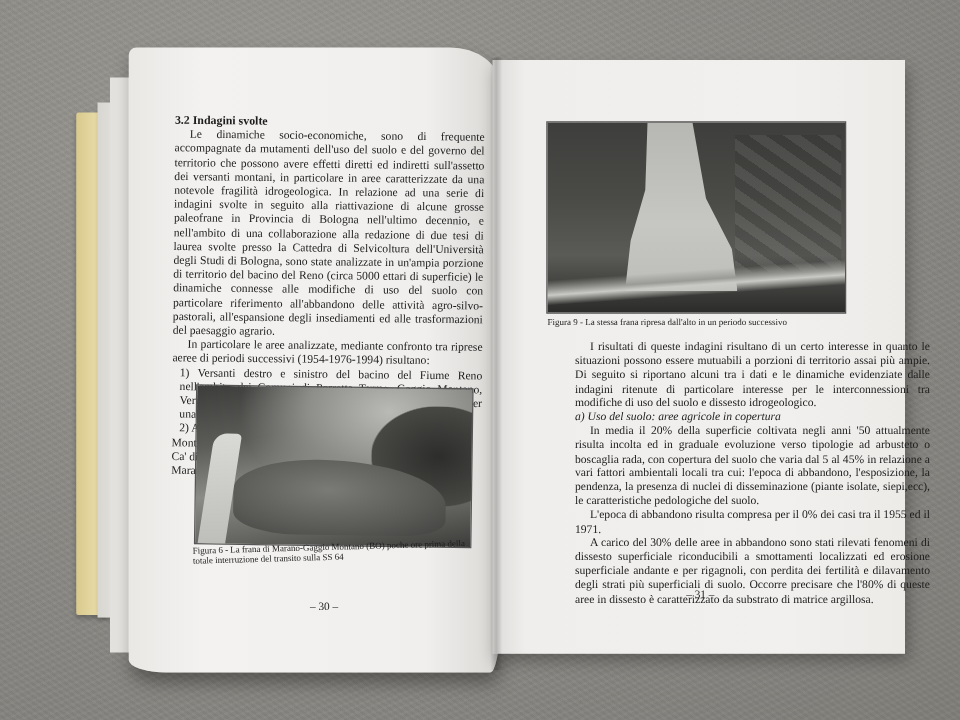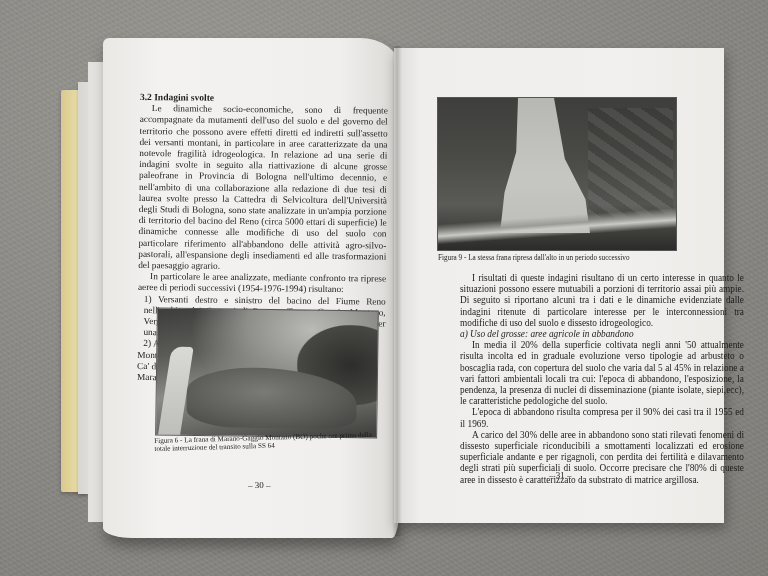--- a/index.html
+++ b/index.html
@@ -132,18 +132,18 @@
 
 <div class="photo photo-fig7">
   <div class="fig7-fields"></div>
   <div class="fig7-slide"></div>
   <div class="fig7-river"></div>
 </div>
 <div class="caption caption-fig7">Figura 9 - La stessa frana ripresa dall'alto in un periodo successivo</div>
 
 <div class="text-block right-content">
   <p>I risultati di queste indagini risultano di un certo interesse in quanto le situazioni possono essere mutuabili a porzioni di territorio assai più ampie. Di seguito si riportano alcuni tra i dati e le dinamiche evidenziate dalle indagini ritenute di particolare interesse per le interconnessioni tra modifiche di uso del suolo e dissesto idrogeologico.</p>
-  <p class="subheading">a) Uso del grosse: aree agricole in abbandono</p>
+  <p class="subheading">a) Uso del suolo: aree agricole in copertura</p>
   <p>In media il 20% della superficie coltivata negli anni '50 attualmente risulta incolta ed in graduale evoluzione verso tipologie ad arbusteto o boscaglia rada, con copertura del suolo che varia dal 5 al 45% in relazione a vari fattori ambientali locali tra cui: l'epoca di abbandono, l'esposizione, la pendenza, la presenza di nuclei di disseminazione (piante isolate, siepi,ecc), le caratteristiche pedologiche del suolo.</p>
-  <p>L'epoca di abbandono risulta compresa per il 90% dei casi tra il 1955 ed il 1969.</p>
+  <p>L'epoca di abbandono risulta compresa per il 0% dei casi tra il 1955 ed il 1971.</p>
   <p>A carico del 30% delle aree in abbandono sono stati rilevati fenomeni di dissesto superficiale riconducibili a smottamenti localizzati ed erosione superficiale andante e per rigagnoli, con perdita dei fertilità e dilavamento degli strati più superficiali di suolo. Occorre precisare che l'80% di queste aree in dissesto è caratterizzato da substrato di matrice argillosa.</p>
 </div>
 <div class="page-num page-num-right">– 31 –</div>
 
 </body></html>

